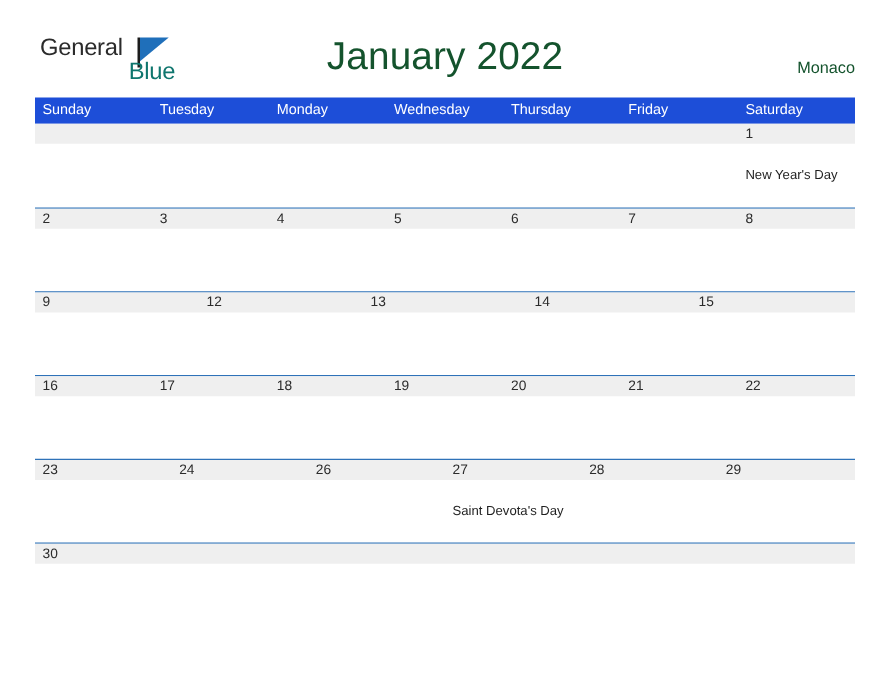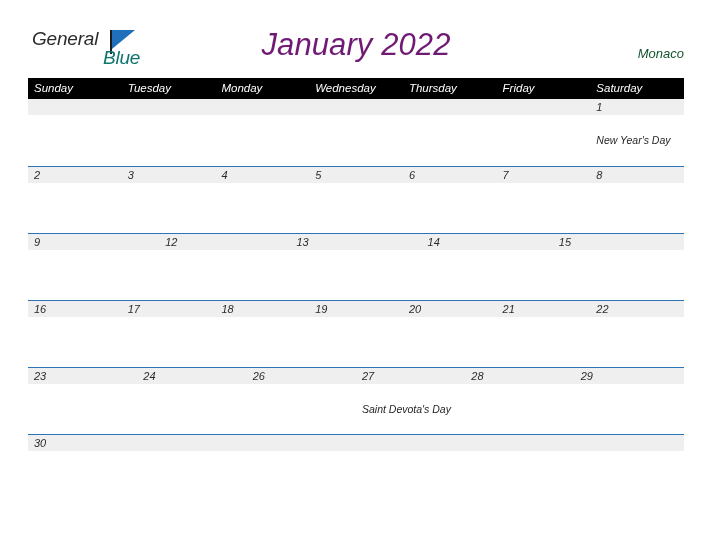--- a/index.html
+++ b/index.html
@@ -12,21 +12,20 @@
     background: #ffffff;
     font-family: "Liberation Sans", sans-serif;
     overflow: hidden;
   }
 
   .page {
     position: relative;
     width: 652px;
     height: 550px;
     box-sizing: border-box;
-    font-style: italic;
   }
 
   
   .topbar {
     position: absolute;
     left: 28px;
     top: 26px;
     width: 656px;
     height: 46px;
   }
@@ -78,21 +77,21 @@
   }
 
   .cal-title {
     position: absolute;
     left: 0;
     right: 0;
     top: 0px;
     text-align: center;
     font-size: 31px;
     font-weight: 400;
-    color: #701a75;
+    color: #14532d;
     letter-spacing: 0.1px;
     line-height: 38px;
     white-space: nowrap;
   }
 
   .cal-region {
     position: absolute;
     right: 0;
     top: 20px;
     font-size: 13px;
@@ -104,21 +103,21 @@
   
   .calendar {
     position: absolute;
     left: 28px;
     top: 78px;
     width: 656px;
   }
 
   .weekday-row {
     display: flex;
-    background: #000000;
+    background: #1d4ed8;
     height: 21px;
   }
   .weekday-cell {
     flex: 1 1 0;
     min-width: 0;
     color: #ffffff;
     font-size: 11.5px;
     line-height: 21px;
     padding-left: 6px;
     box-sizing: border-box;

